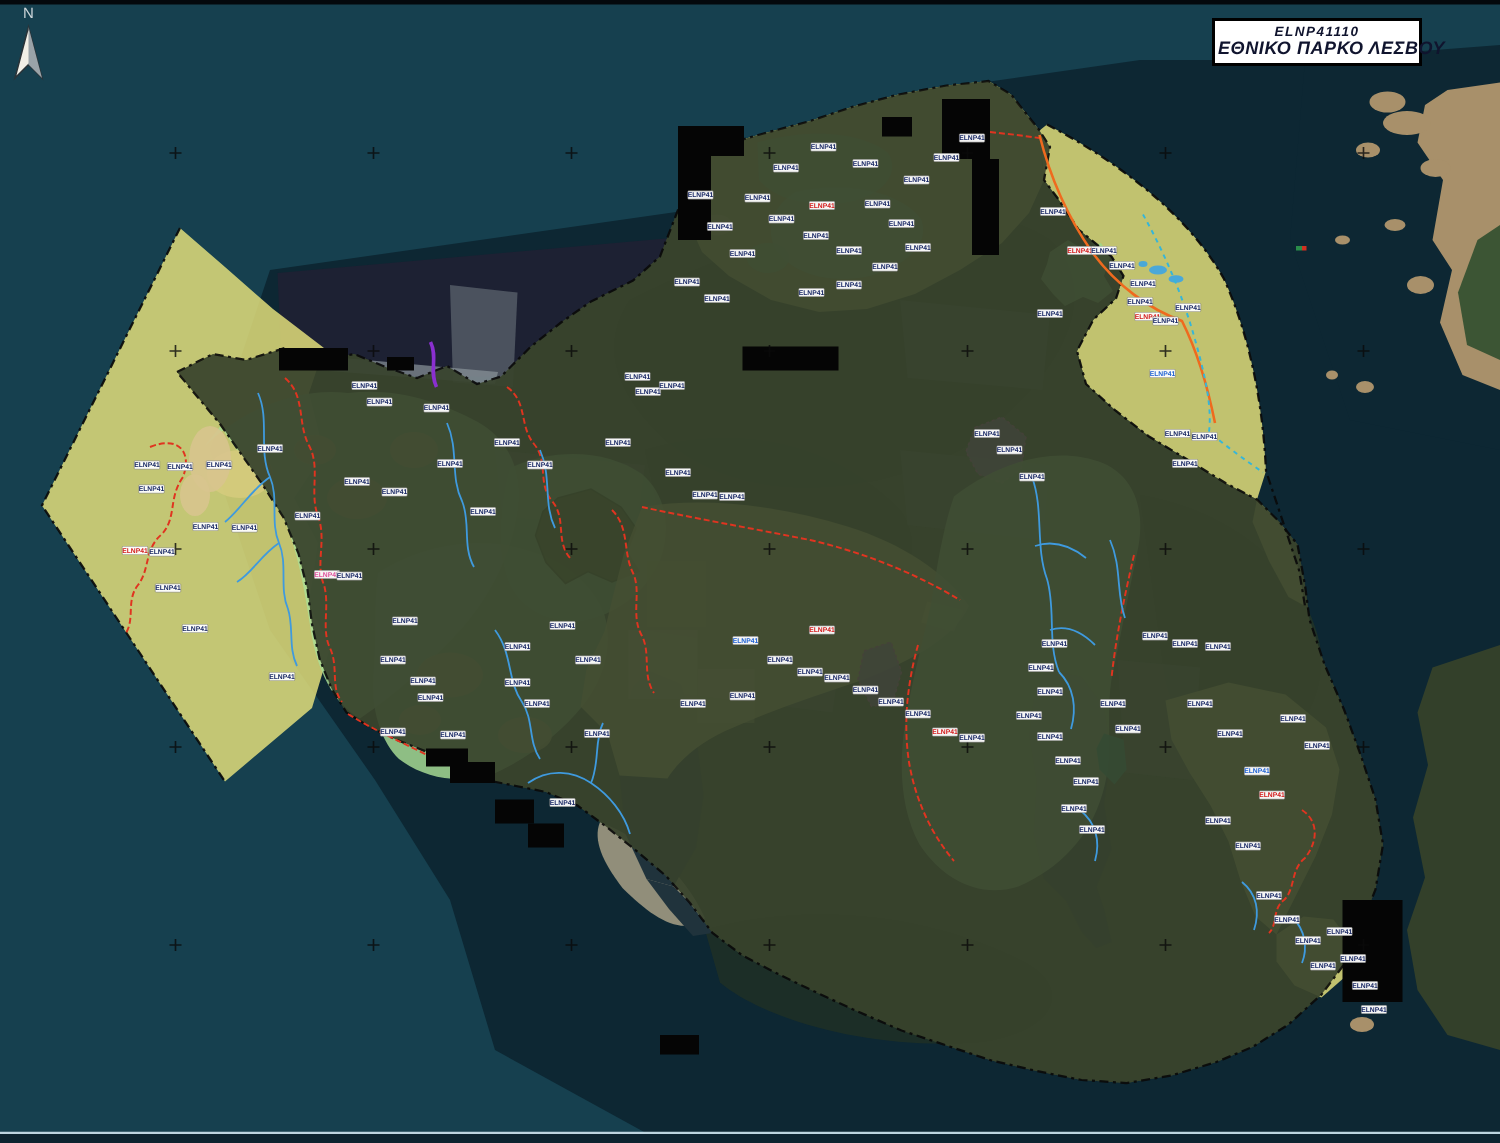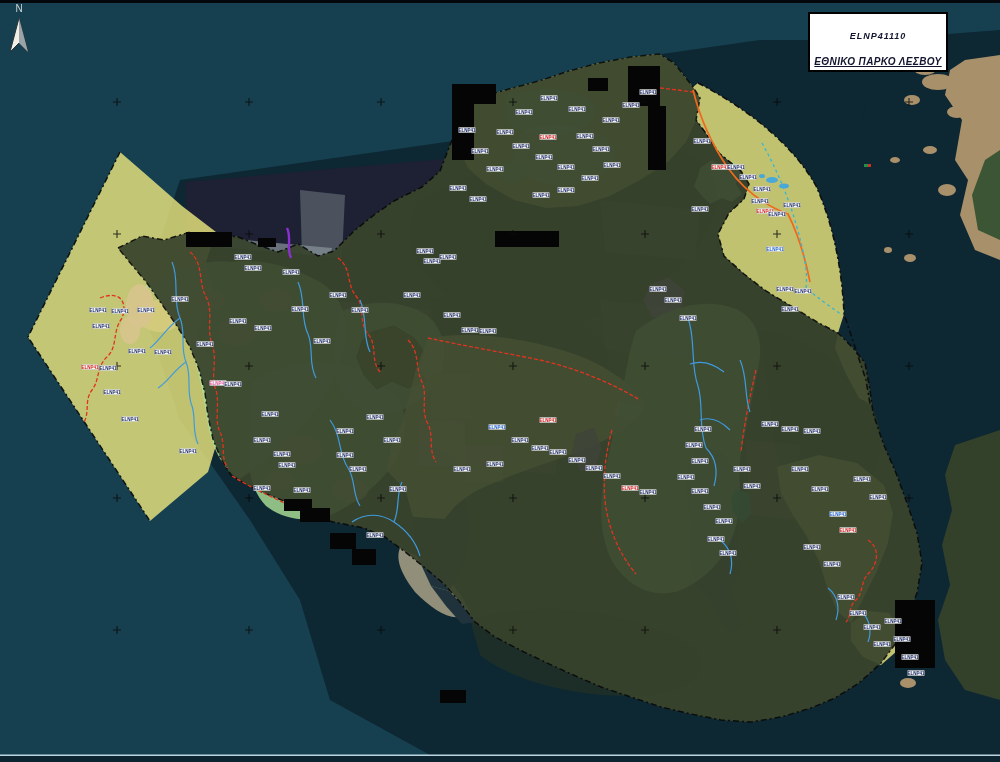--- a/index.html
+++ b/index.html
@@ -41,22 +41,22 @@
              text-anchor:middle;fill:#1b2a66;}
   .chip.r text{fill:#d42020;}
   .chip.b text{fill:#2264d4;}
   .chip.p text{fill:#e0559e;}
   .cross{stroke:#0a0a0a;stroke-width:1.1;opacity:.8;}
   
   #titlebox{position:absolute;left:808px;top:12px;width:132px;background:#fff;
             border:2px solid #000;box-shadow:0 0 0 1px #fff inset;text-align:center;
             padding:2px 2px;line-height:1.15;}
   #titlebox .t1,#titlebox .t2{font-family:"Liberation Sans",sans-serif;font-weight:bold;
-            font-style:italic;color:#10142e;font-size:9px;letter-spacing:1px;white-space:nowrap;margin-top:15px;}
-  #titlebox .t2{font-size:10px;letter-spacing:.4px;text-decoration:underline;}
+            font-style:italic;color:#10142e;font-size:9px;letter-spacing:1px;white-space:nowrap;}
+  #titlebox .t2{font-size:12px;letter-spacing:.4px;}
   
   #north{position:absolute;left:2px;top:2px;width:34px;height:56px;}
   #north text{font-family:"Liberation Sans",sans-serif;font-size:10px;fill:#cdd6da;text-anchor:middle;}
 </style>
 </head>
 <body>
 
 <div id="stage">
 <svg width="1000" height="762" viewBox="0 0 1000 762">
 

